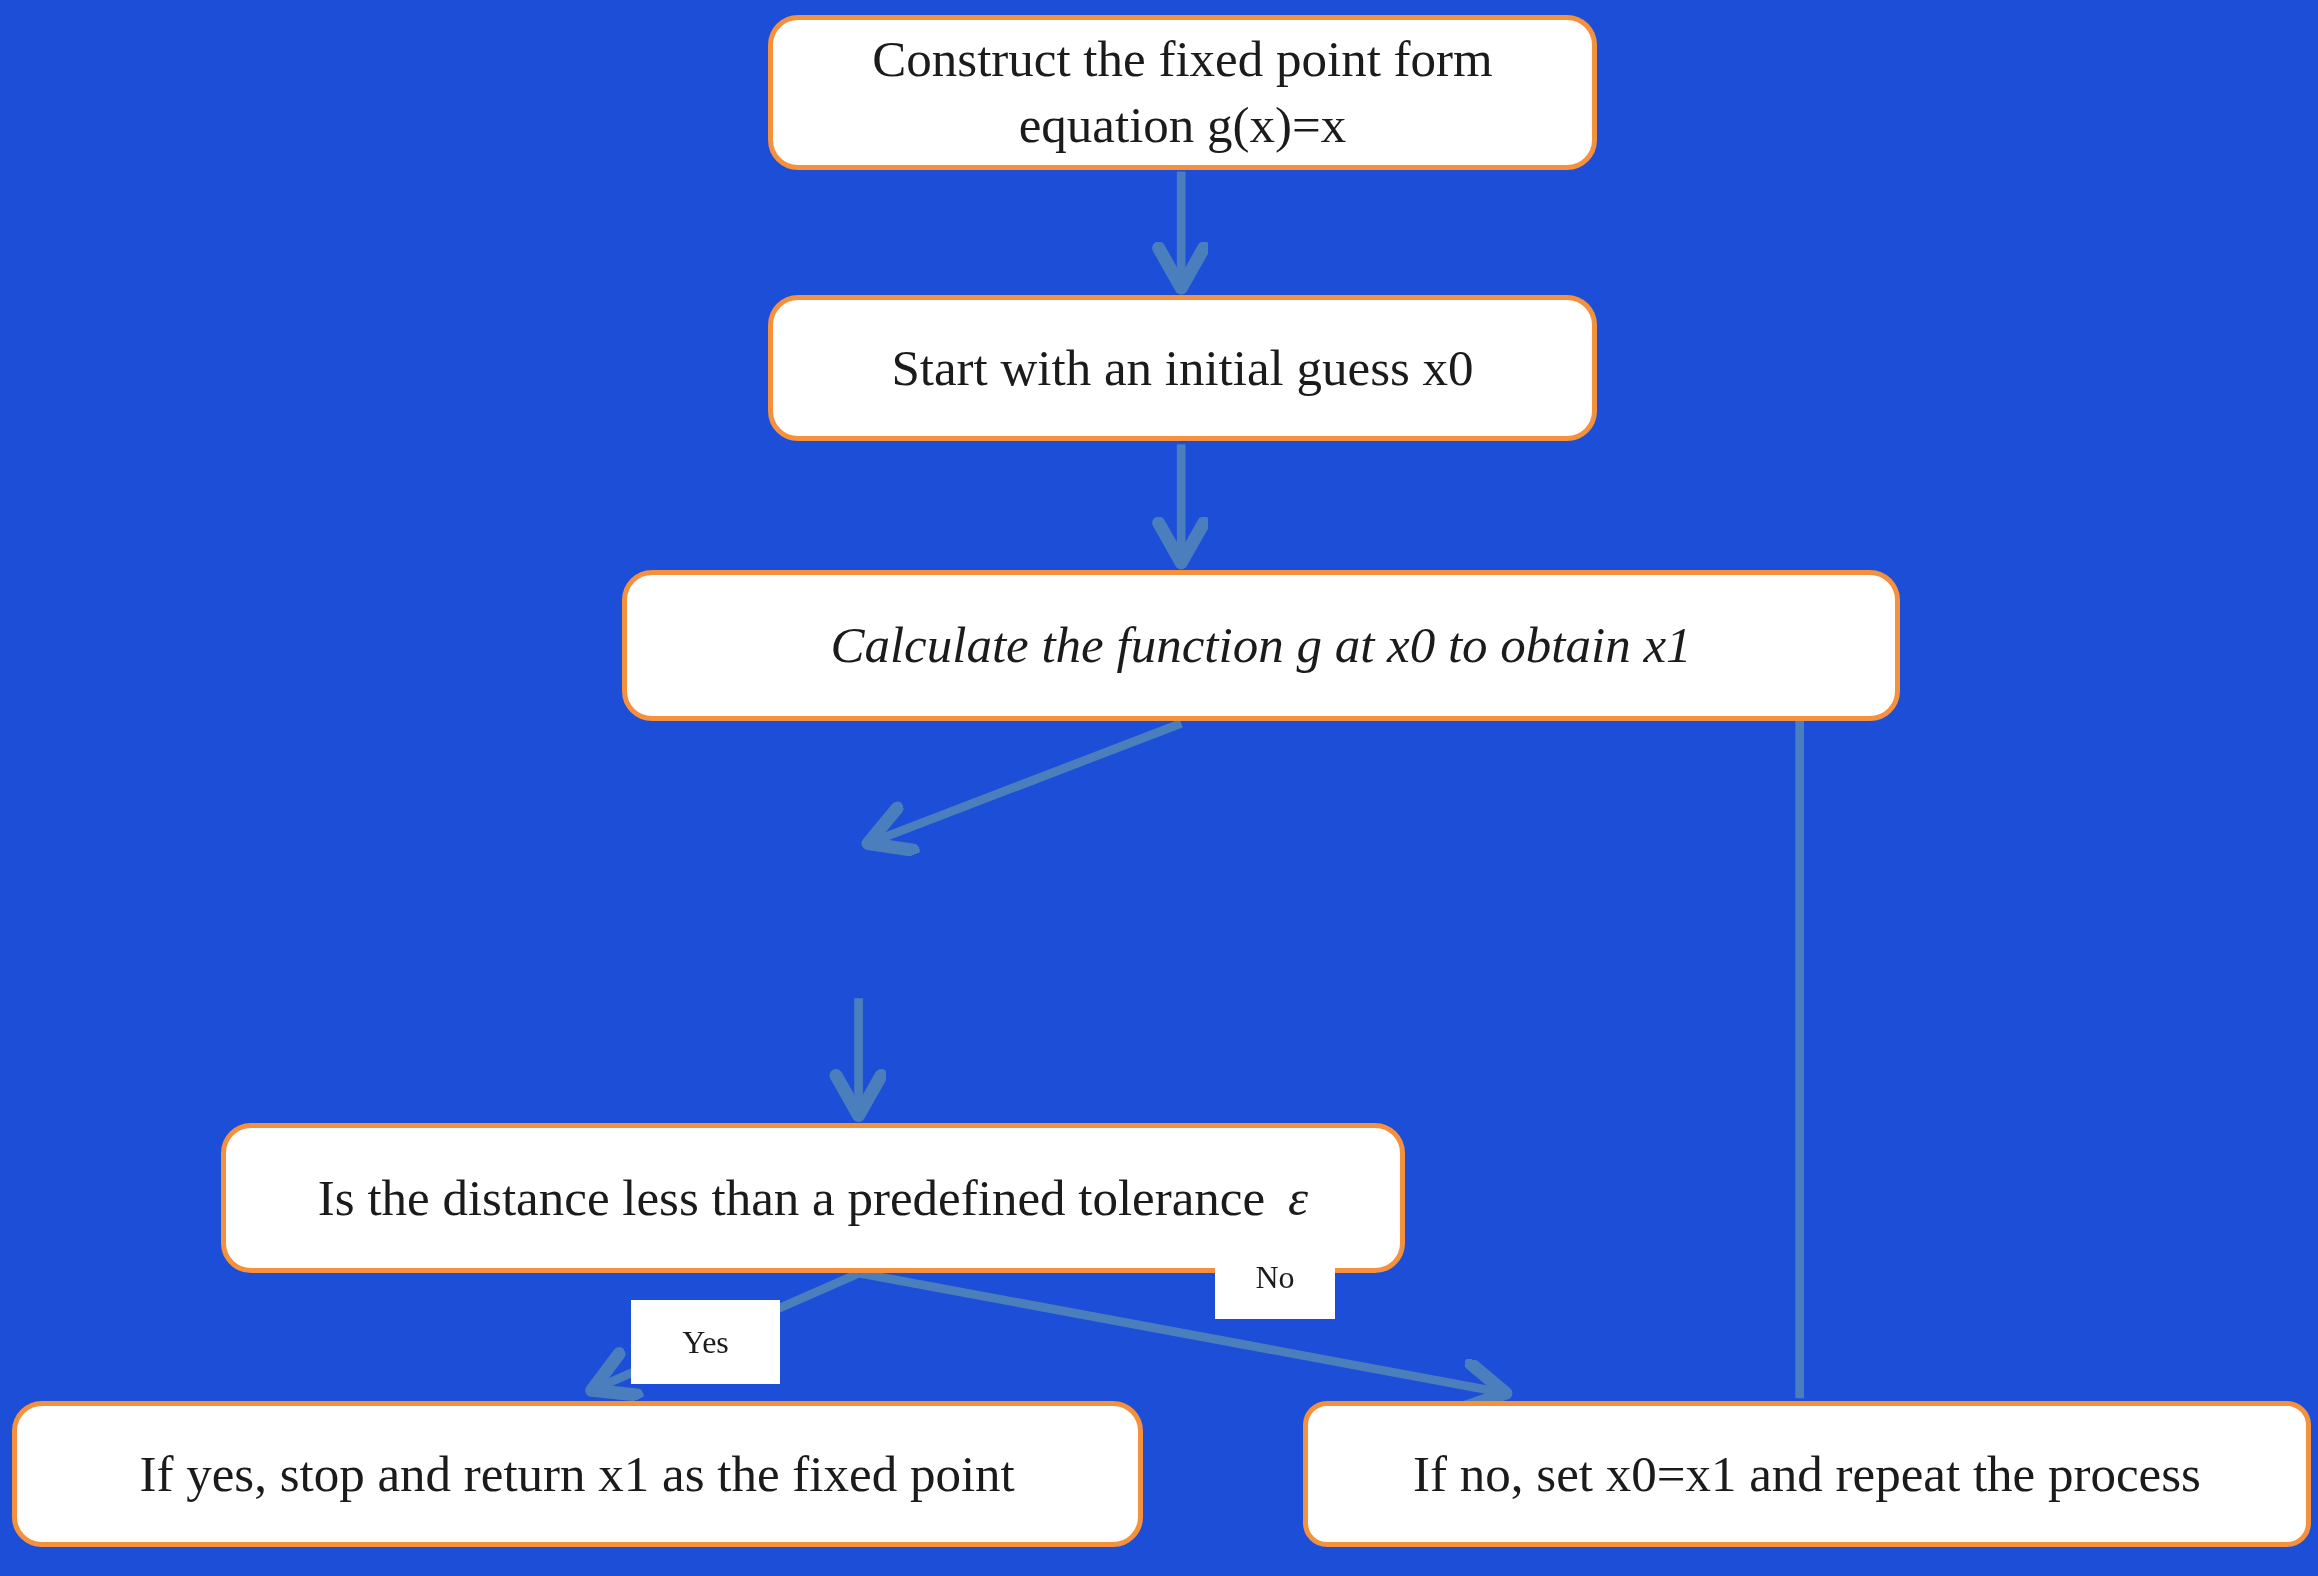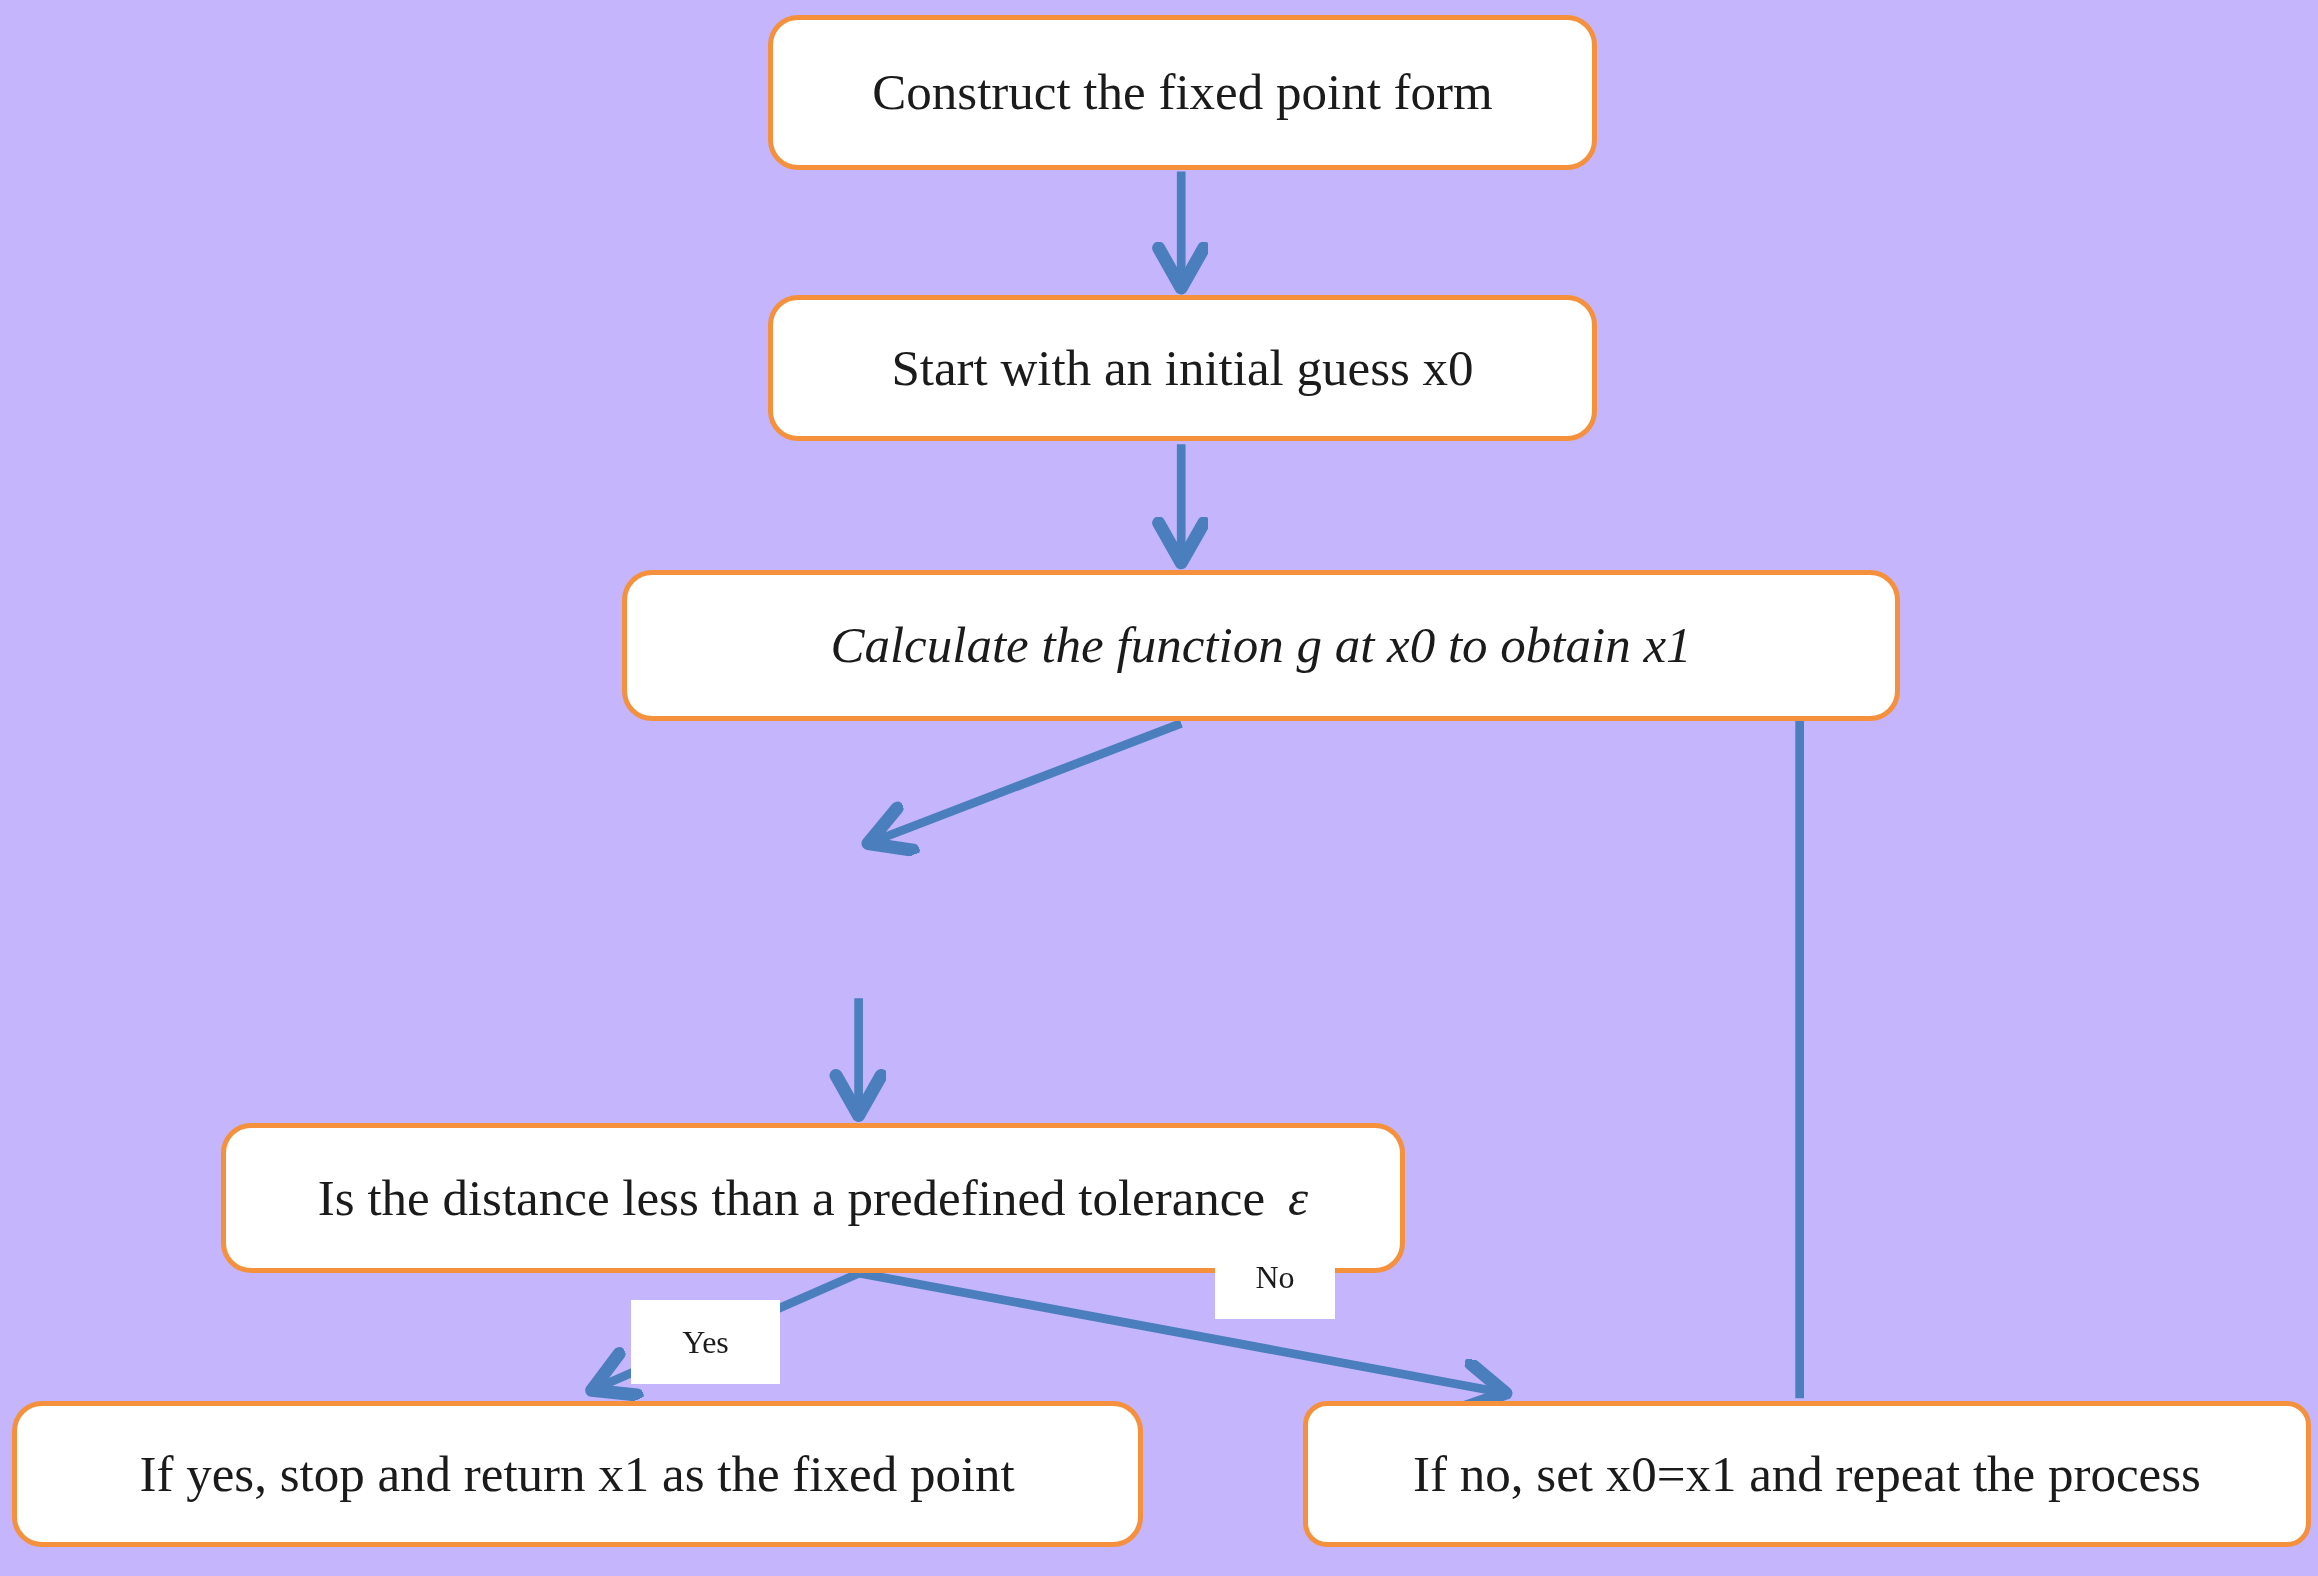--- a/index.html
+++ b/index.html
@@ -4,21 +4,21 @@
 <style>
   html, body {
     margin: 0;
     padding: 0;
     background: #ffffff;
   }
   #canvas {
     position: relative;
     width: 2319px;
     height: 1577px;
-    background: #c4b5fd;
+    background: #1d4ed8;
     font-family: "Liberation Serif", "DejaVu Serif", serif;
     overflow: hidden;
   }
   #edges {
     position: absolute;
     left: 0;
     top: 0;
     z-index: 1;
   }
   .node {
@@ -75,20 +75,21 @@
     <line x1="1188" y1="1760" x2="818" y2="1922" stroke="#4A7EBC" stroke-width="12" marker-end="url(#chev)"></line>
 
     <line x1="1188" y1="1760" x2="2082" y2="1926" stroke="#4A7EBC" stroke-width="12" marker-end="url(#chev)"></line>
 
     <polyline points="2488,1933 2488,893 2420,893" fill="none" stroke="#4A7EBC" stroke-width="12" marker-end="url(#chev)"></polyline>
   </svg>
 
   <div class="node" style="left:768px; top:14.5px; width:829px; height:155px;">
     <div>
       <div>Construct the fixed point form</div>
+      <div>equation g(x)=x</div>
     </div>
   </div>
 
   <div class="node" style="left:768px; top:295px; width:829px; height:146px;">
     <span>Start with an initial guess x0</span>
   </div>
 
   <div class="node" style="left:622px; top:570px; width:1278px; height:151px;font-style:italic;">
     <span>Calculate the function g at x0 to obtain x1</span>
   </div>

